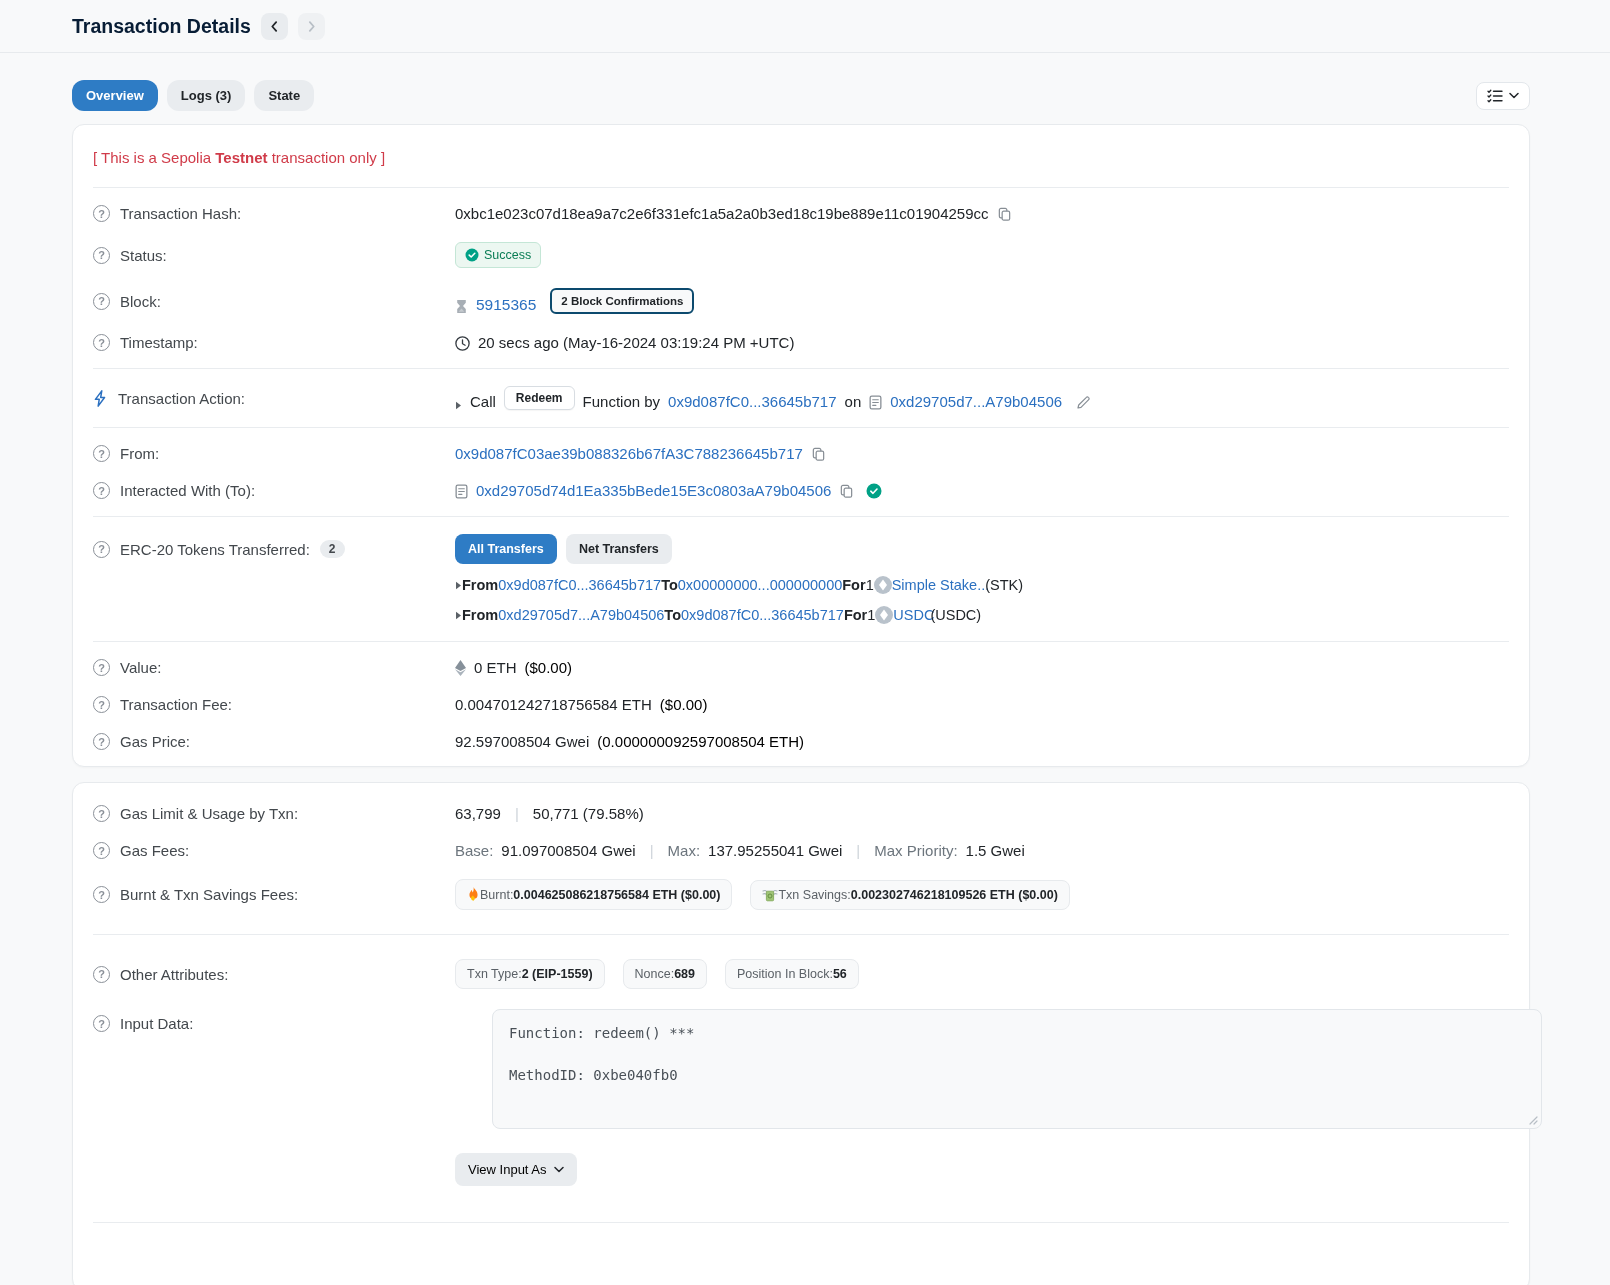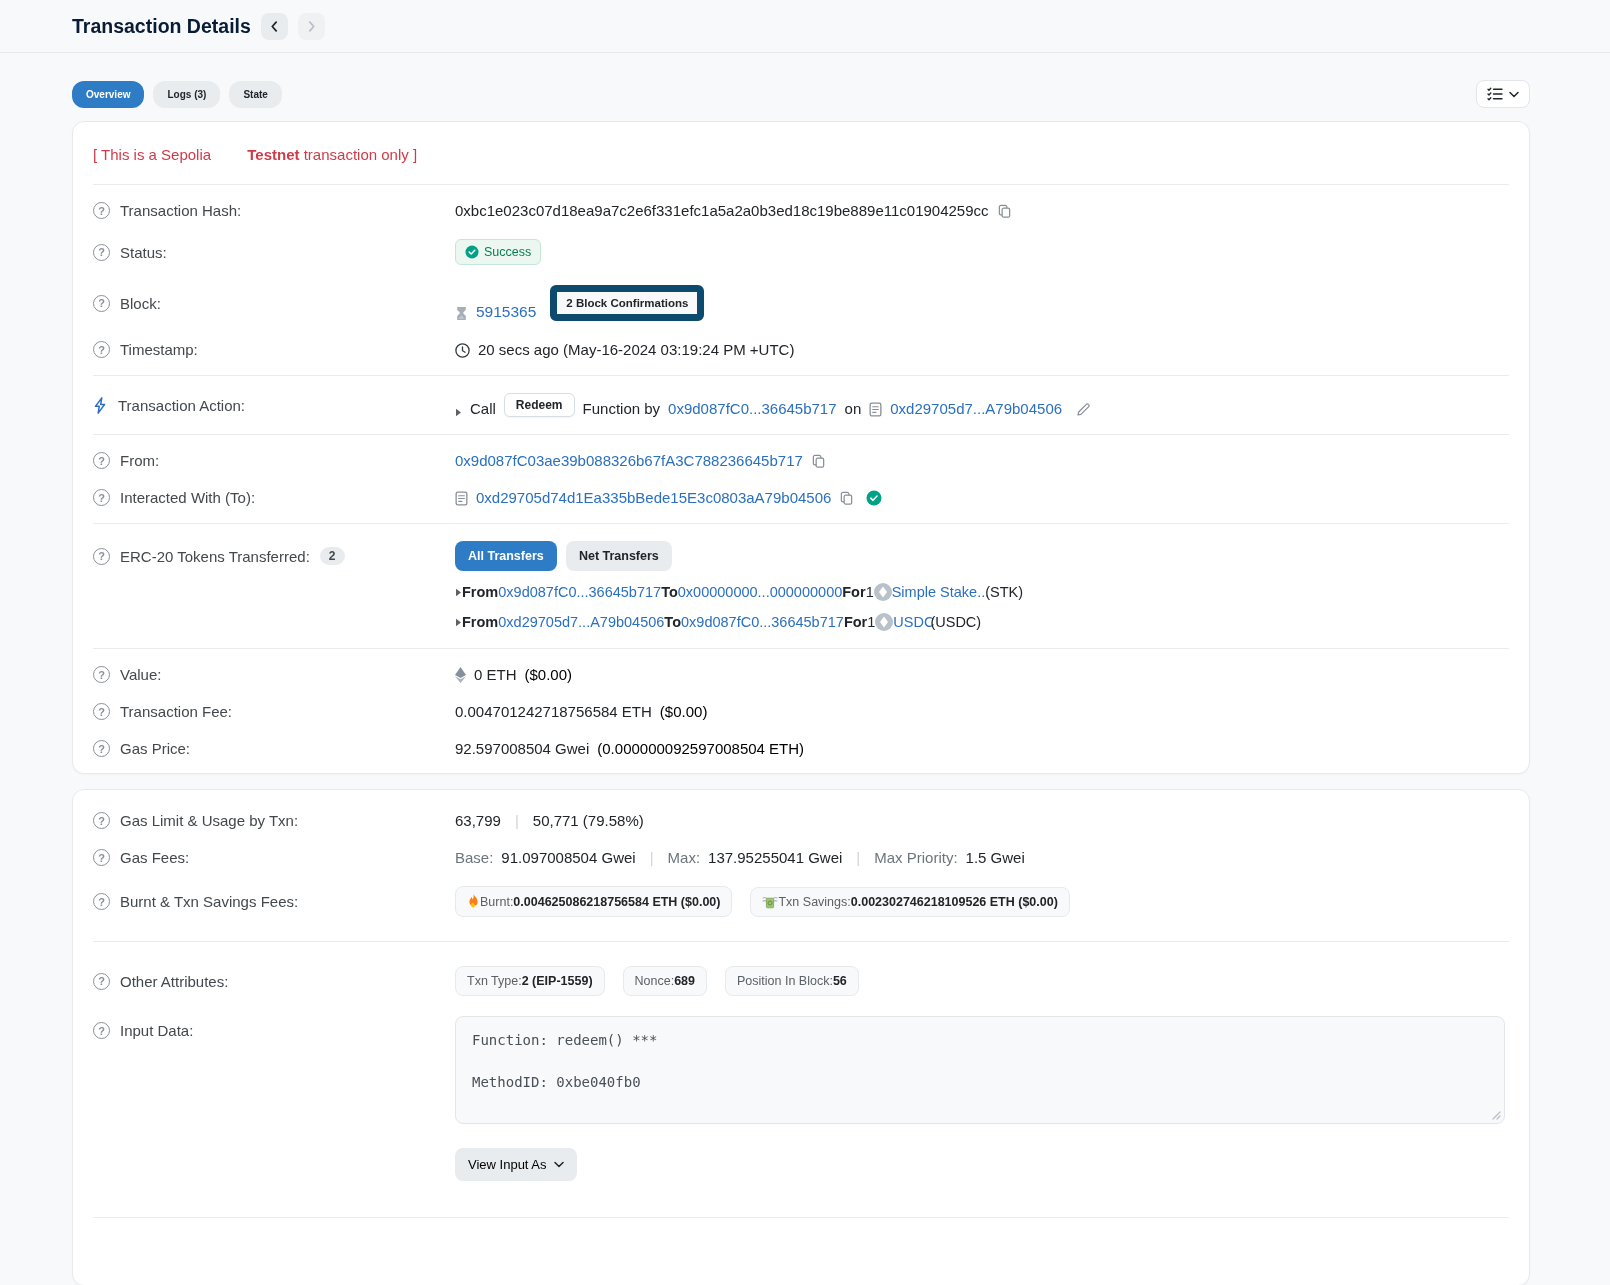--- a/index.html
+++ b/index.html
@@ -12,67 +12,67 @@
   .page { padding:0 80px 0 72px; }
   
   .hdr { display:flex; align-items:center; gap:10px; padding:13px 0 12px; }
   .hdr h1 { font-size:19.5px; font-weight:700; color:#081d35; }
   .navbtn { width:27px; height:27px; border-radius:8px; background:#e9ecef; border:none;
     display:inline-flex; align-items:center; justify-content:center; cursor:pointer; }
   .navbtn.disabled { background:#eff1f3; }
   .hdr-rule { border:none; border-top:1px solid #e7eaed; margin:0 -80px 0 -72px; }
   
   .tabrow { display:flex; align-items:center; margin:27px 0 13px; }
-  .pill { border:none; border-radius:12px; padding:8px 14px; font-size:10px; font-weight:600;
+  .pill { border:none; border-radius:12px; padding:8px 14px; font-size:13px; font-weight:600;
     background:#e9ecef; color:#212529; margin-right:9px; cursor:pointer; font-family:inherit;}
   .pill.active { background:#2e7cc5; color:#fff; }
   .spacer { flex:1; }
   .iconbtn { background:#fff; border:1px solid #e3e7eb; border-radius:8px; padding:6px 10px;
     display:inline-flex; align-items:center; gap:6px; cursor:pointer; }
   
   .card { background:#fff; border:1px solid #e7eaed; border-radius:12px; padding:6px 20px;
     box-shadow:0 1px 2px rgba(0,0,0,.03); margin-bottom:15px; }
   .hr { border-top:1px solid #e9ecef; margin:7px 0; }
   .row { display:flex; align-items:center; padding:10px 0; }
   .row.top { align-items:flex-start; }
   .lbl { flex:0 0 362px; display:flex; align-items:center; gap:10px; color:#43484d; }
   .row.top .lbl { padding-top:6px; }
   .val { display:flex; align-items:flex-end; gap:8px; flex-wrap:wrap; }
   .notice { padding:18px 0 14px; color:#d03b49; font-size:15px; }
-  .notice b { font-weight:700;margin-left:32px; }
+  .notice b { font-weight:700; }
   a.lnk { color:#2b70c0; text-decoration:none; cursor:pointer; }
   .muted { color:#000000; }
   .sep { color:#ced4da; padding:0 6px; }
   
   .q { width:17px; height:17px; border:1.5px solid #8a9098; border-radius:50%; color:#8a9098;
     font-size:11px; font-weight:700; display:inline-flex; align-items:center; justify-content:center; flex:none;}
   .ibtn { background:none; border:none; cursor:pointer; display:inline-flex; align-items:center; padding:0; }
   
   .badge-success { display:inline-flex; align-items:center; gap:5px; background:#ecf7f1;
     border:1px solid #c4e6d6; border-radius:6px; padding:5px 9px; color:#0a7d55;
     font-size:12.5px; font-weight:500; }
   .badge-gray { display:inline-flex; align-items:center; gap:5px; background:#f8f9fa;
-    border:7px solid #0c4a6e; border-radius:6px; padding:5px 9px; font-size:11.5px; font-weight:700; }
+    border:2px solid #0c4a6e; border-radius:6px; padding:5px 9px; font-size:11.5px; font-weight:700; }
   .badge-method { background:#fff; border:1px solid #d8dde2; border-radius:6px; padding:4px 11px;
     font-size:12px; font-weight:700; box-shadow:0 1px 1px rgba(0,0,0,.04); }
   .count { background:#e9ecef; border-radius:20px; padding:2px 9px; font-size:12px; font-weight:600; }
   .seg { border:none; border-radius:8px; padding:8px 13px; font-size:12.5px; font-weight:700;
     cursor:pointer; font-family:inherit; }
   .seg.active { background:#2e7cc5; color:#ffffff; }
   .seg.idle { background:#e9ecef; color:#212529; margin-left:5px; }
   .xfercol { display:flex; flex-direction:column; gap:12px; }
   .xfer { display:flex; align-items:center; font-size:14.5px; }
   .xfer b { font-weight:700; }
   .pillbadge { display:inline-flex; align-items:center; background:#f8f9fa;
     border:1px solid #e7eaed; border-radius:8px; padding:7px 11px; font-size:12.5px; }
   .pillbadge .k { color:#5b6167; }
   .pillbadge .v { font-weight:700; }
   .inputbox { position:relative; width:1050px; background:#f8f9fa; border:1px solid #e2e6ea;
     border-radius:8px; padding:15px 16px; font-family:"DejaVu Sans Mono","Liberation Mono",monospace;
-    font-size:14px; color:#495057; height:108px; }
+    font-size:14px; color:#495057; height:120px;margin-left:37px; }
   .inputbox .ln { line-height:1.2; }
   .inputbox .gap { height:25px; }
   .grip { position:absolute; right:3px; bottom:3px; }
   .viewas { margin-top:24px; display:inline-flex; align-items:center; gap:7px; background:#e9ecef;
     border:none; border-radius:8px; padding:9px 13px; font-size:13px; font-weight:500;
     font-family:inherit; cursor:pointer; }
   .gasvals .k { color:#6c757d; }
   .gasvals .v { font-weight:500; }
   svg { flex:none; display:block; }
 </style>

